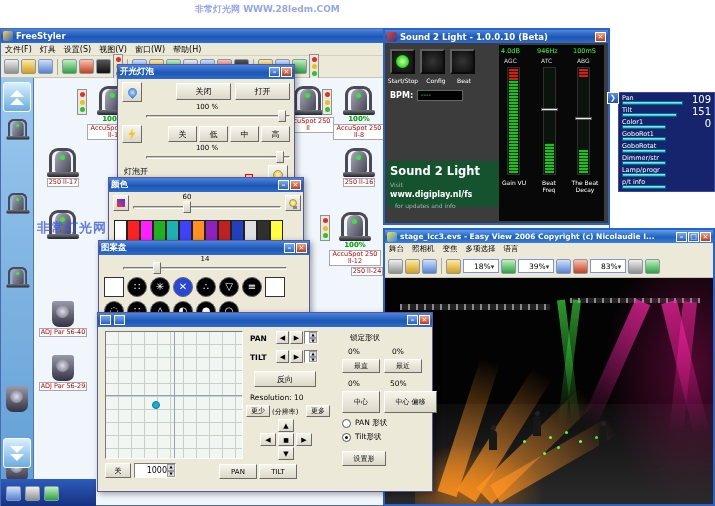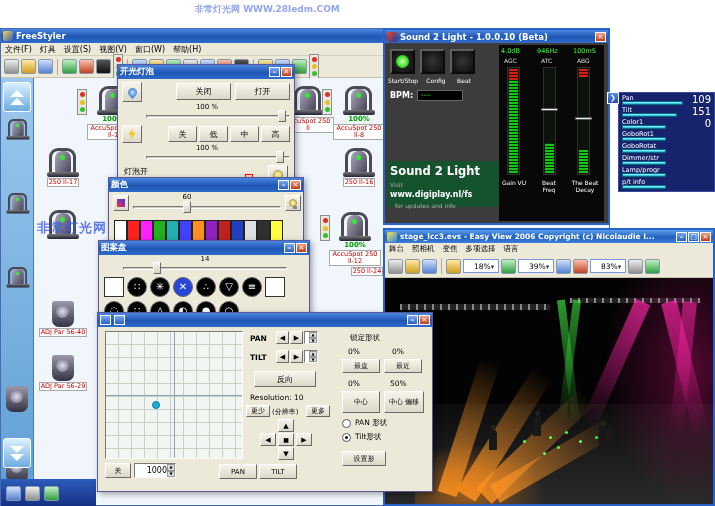--- a/index.html
+++ b/index.html
@@ -608,21 +608,21 @@
     <div class="btn arrbtn arr-d" style="left:180px;top:134px;width:16px;height:13px"></div>
 
     <div class="lbl" style="left:252px;top:20px;font-size:7.5px">锁定形状</div>
     <div class="lbl" style="left:250px;top:34px;font-size:7.5px">0%</div>
     <div class="lbl" style="left:294px;top:34px;font-size:7.5px">0%</div>
     <div class="btn sm" style="left:244px;top:46px;width:38px;height:14px">最直</div>
     <div class="btn sm" style="left:286px;top:46px;width:38px;height:14px">最近</div>
     <div class="lbl" style="left:250px;top:66px;font-size:7.5px">0%</div>
     <div class="lbl" style="left:292px;top:66px;font-size:7.5px">50%</div>
     <div class="btn sm" style="left:244px;top:78px;width:38px;height:22px">中心</div>
-    <div class="btn sm" style="left:286px;top:78px;width:40px;height:22px;white-space:normal;line-height:8px;text-align:center">中心 偏移</div>
+    <div class="btn sm" style="left:286px;top:78px;width:53px;height:22px;white-space:normal;line-height:8px;text-align:center">中心 偏移</div>
     <span class="radio" style="left:244px;top:106px"></span>
     <div class="lbl" style="left:257px;top:105px;font-size:7.5px">PAN 形状</div>
     <span class="radio sel" style="left:244px;top:120px"></span>
     <div class="lbl" style="left:257px;top:119px;font-size:7.5px">Tilt形状</div>
     <div class="btn sm" style="left:244px;top:138px;width:44px;height:15px">设置形</div>
   </div>
 
 </div>
 
 </body></html>

